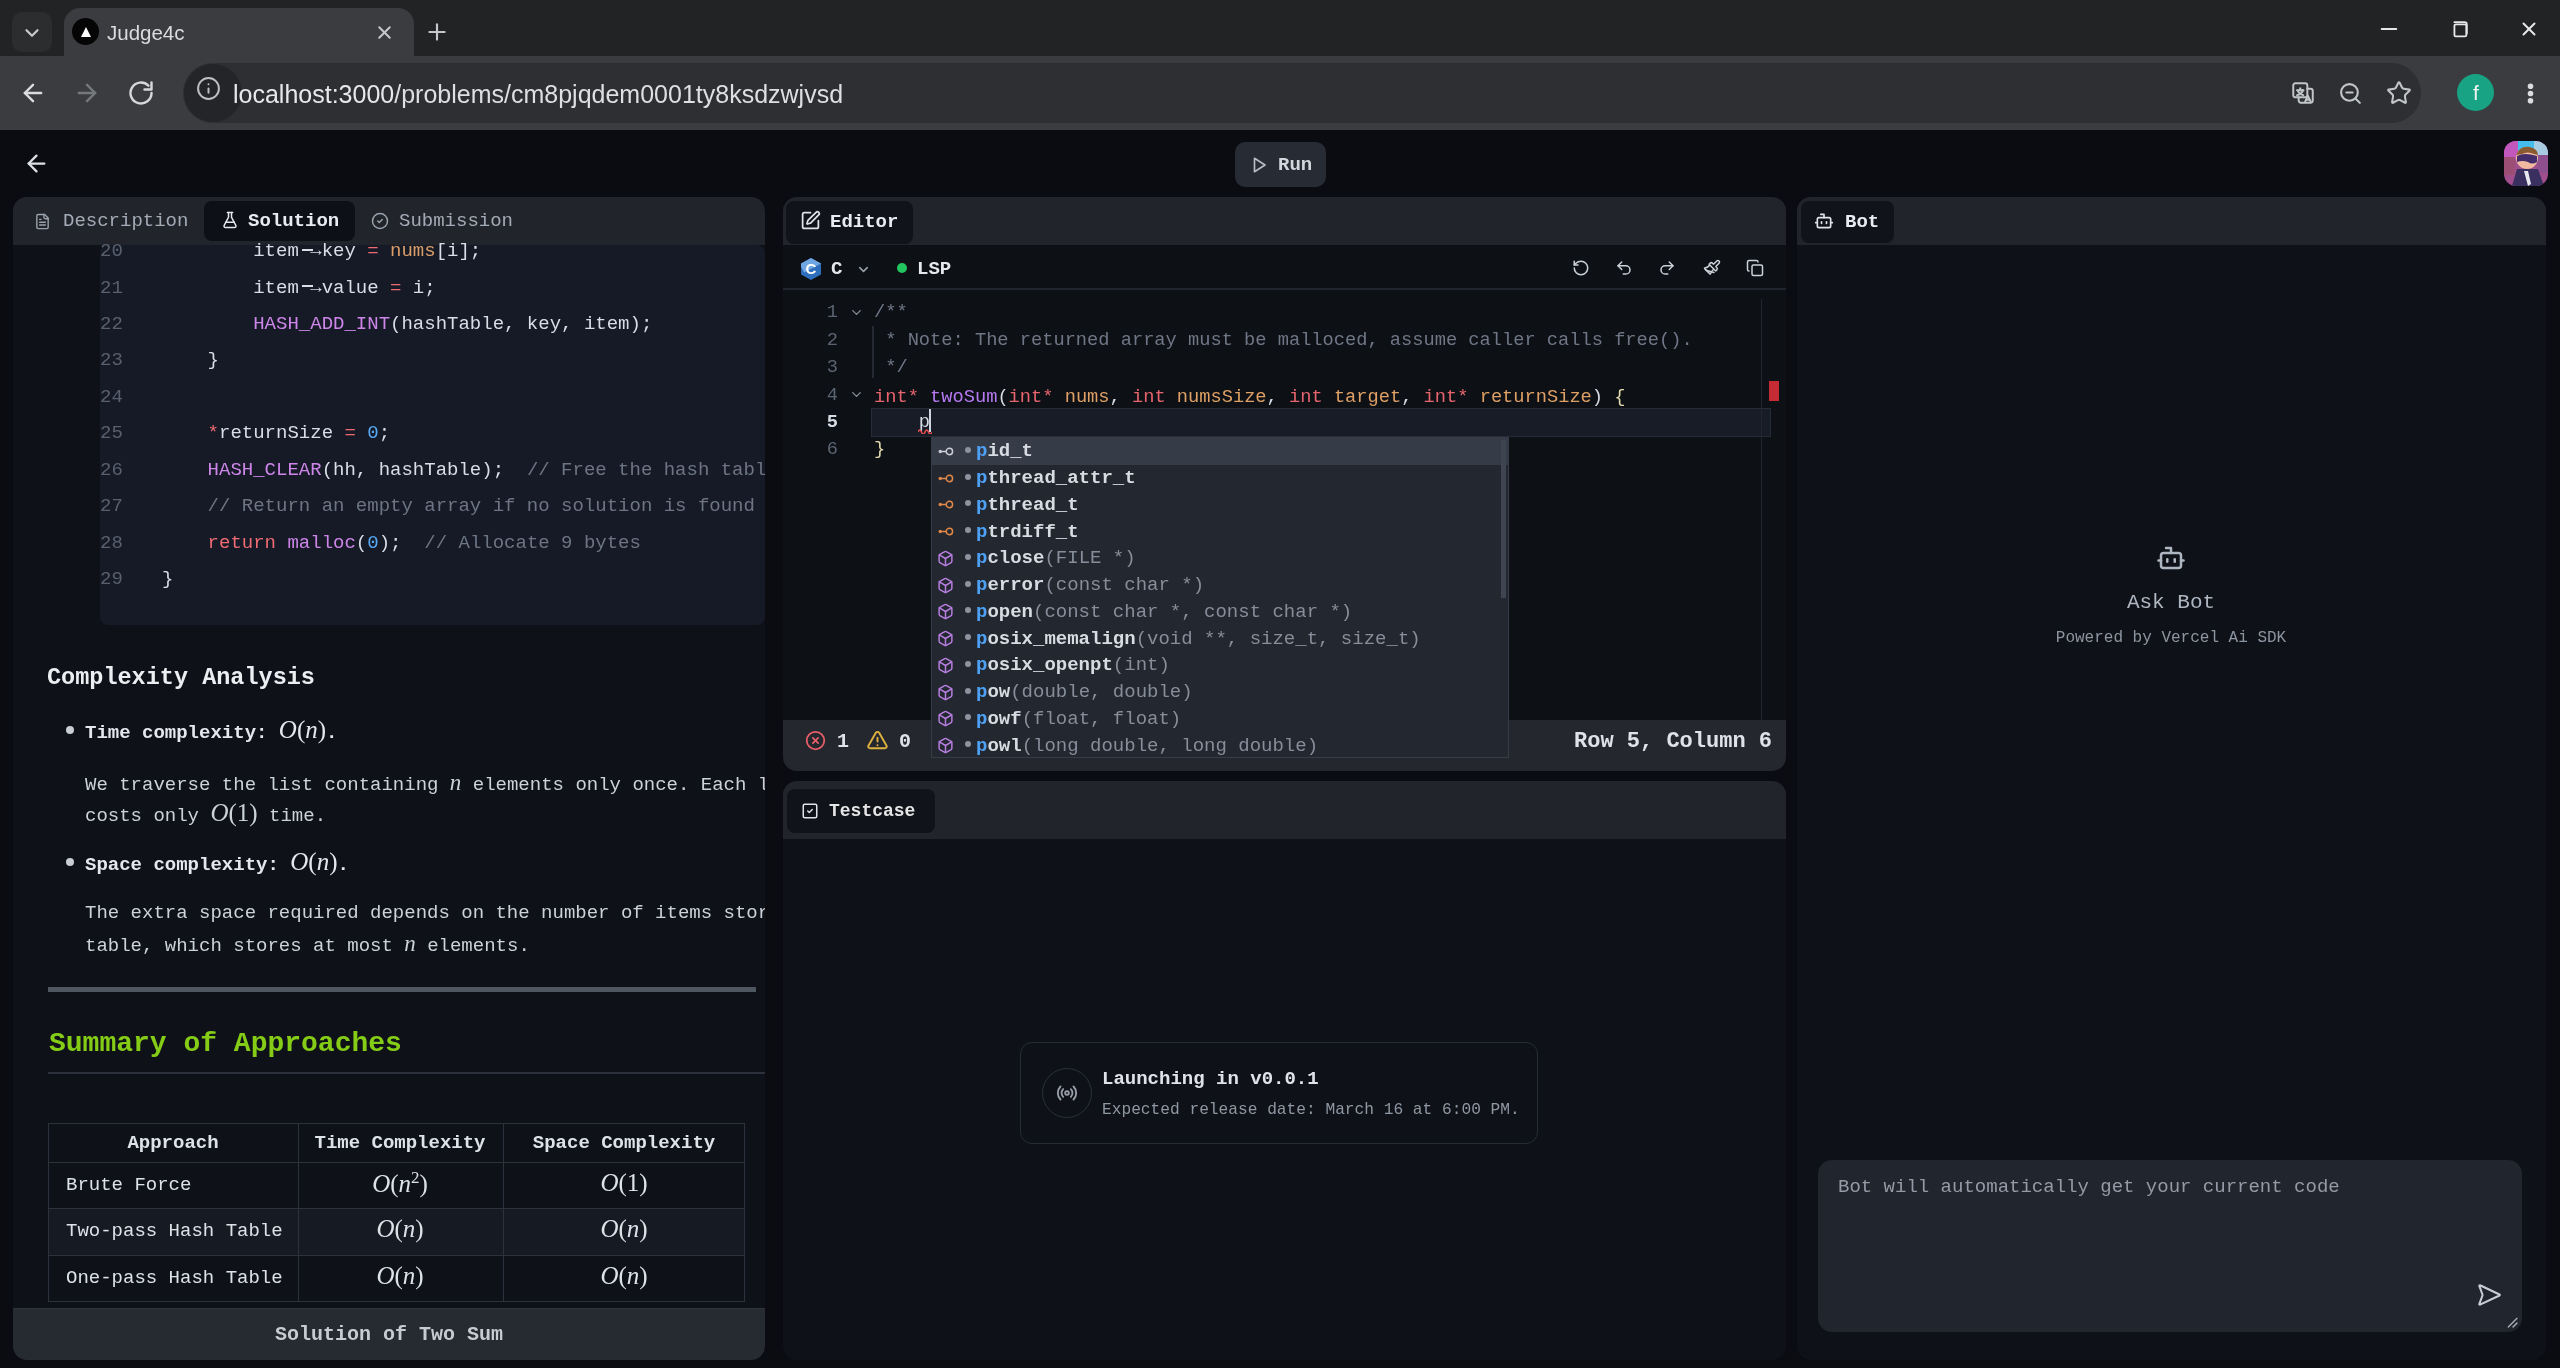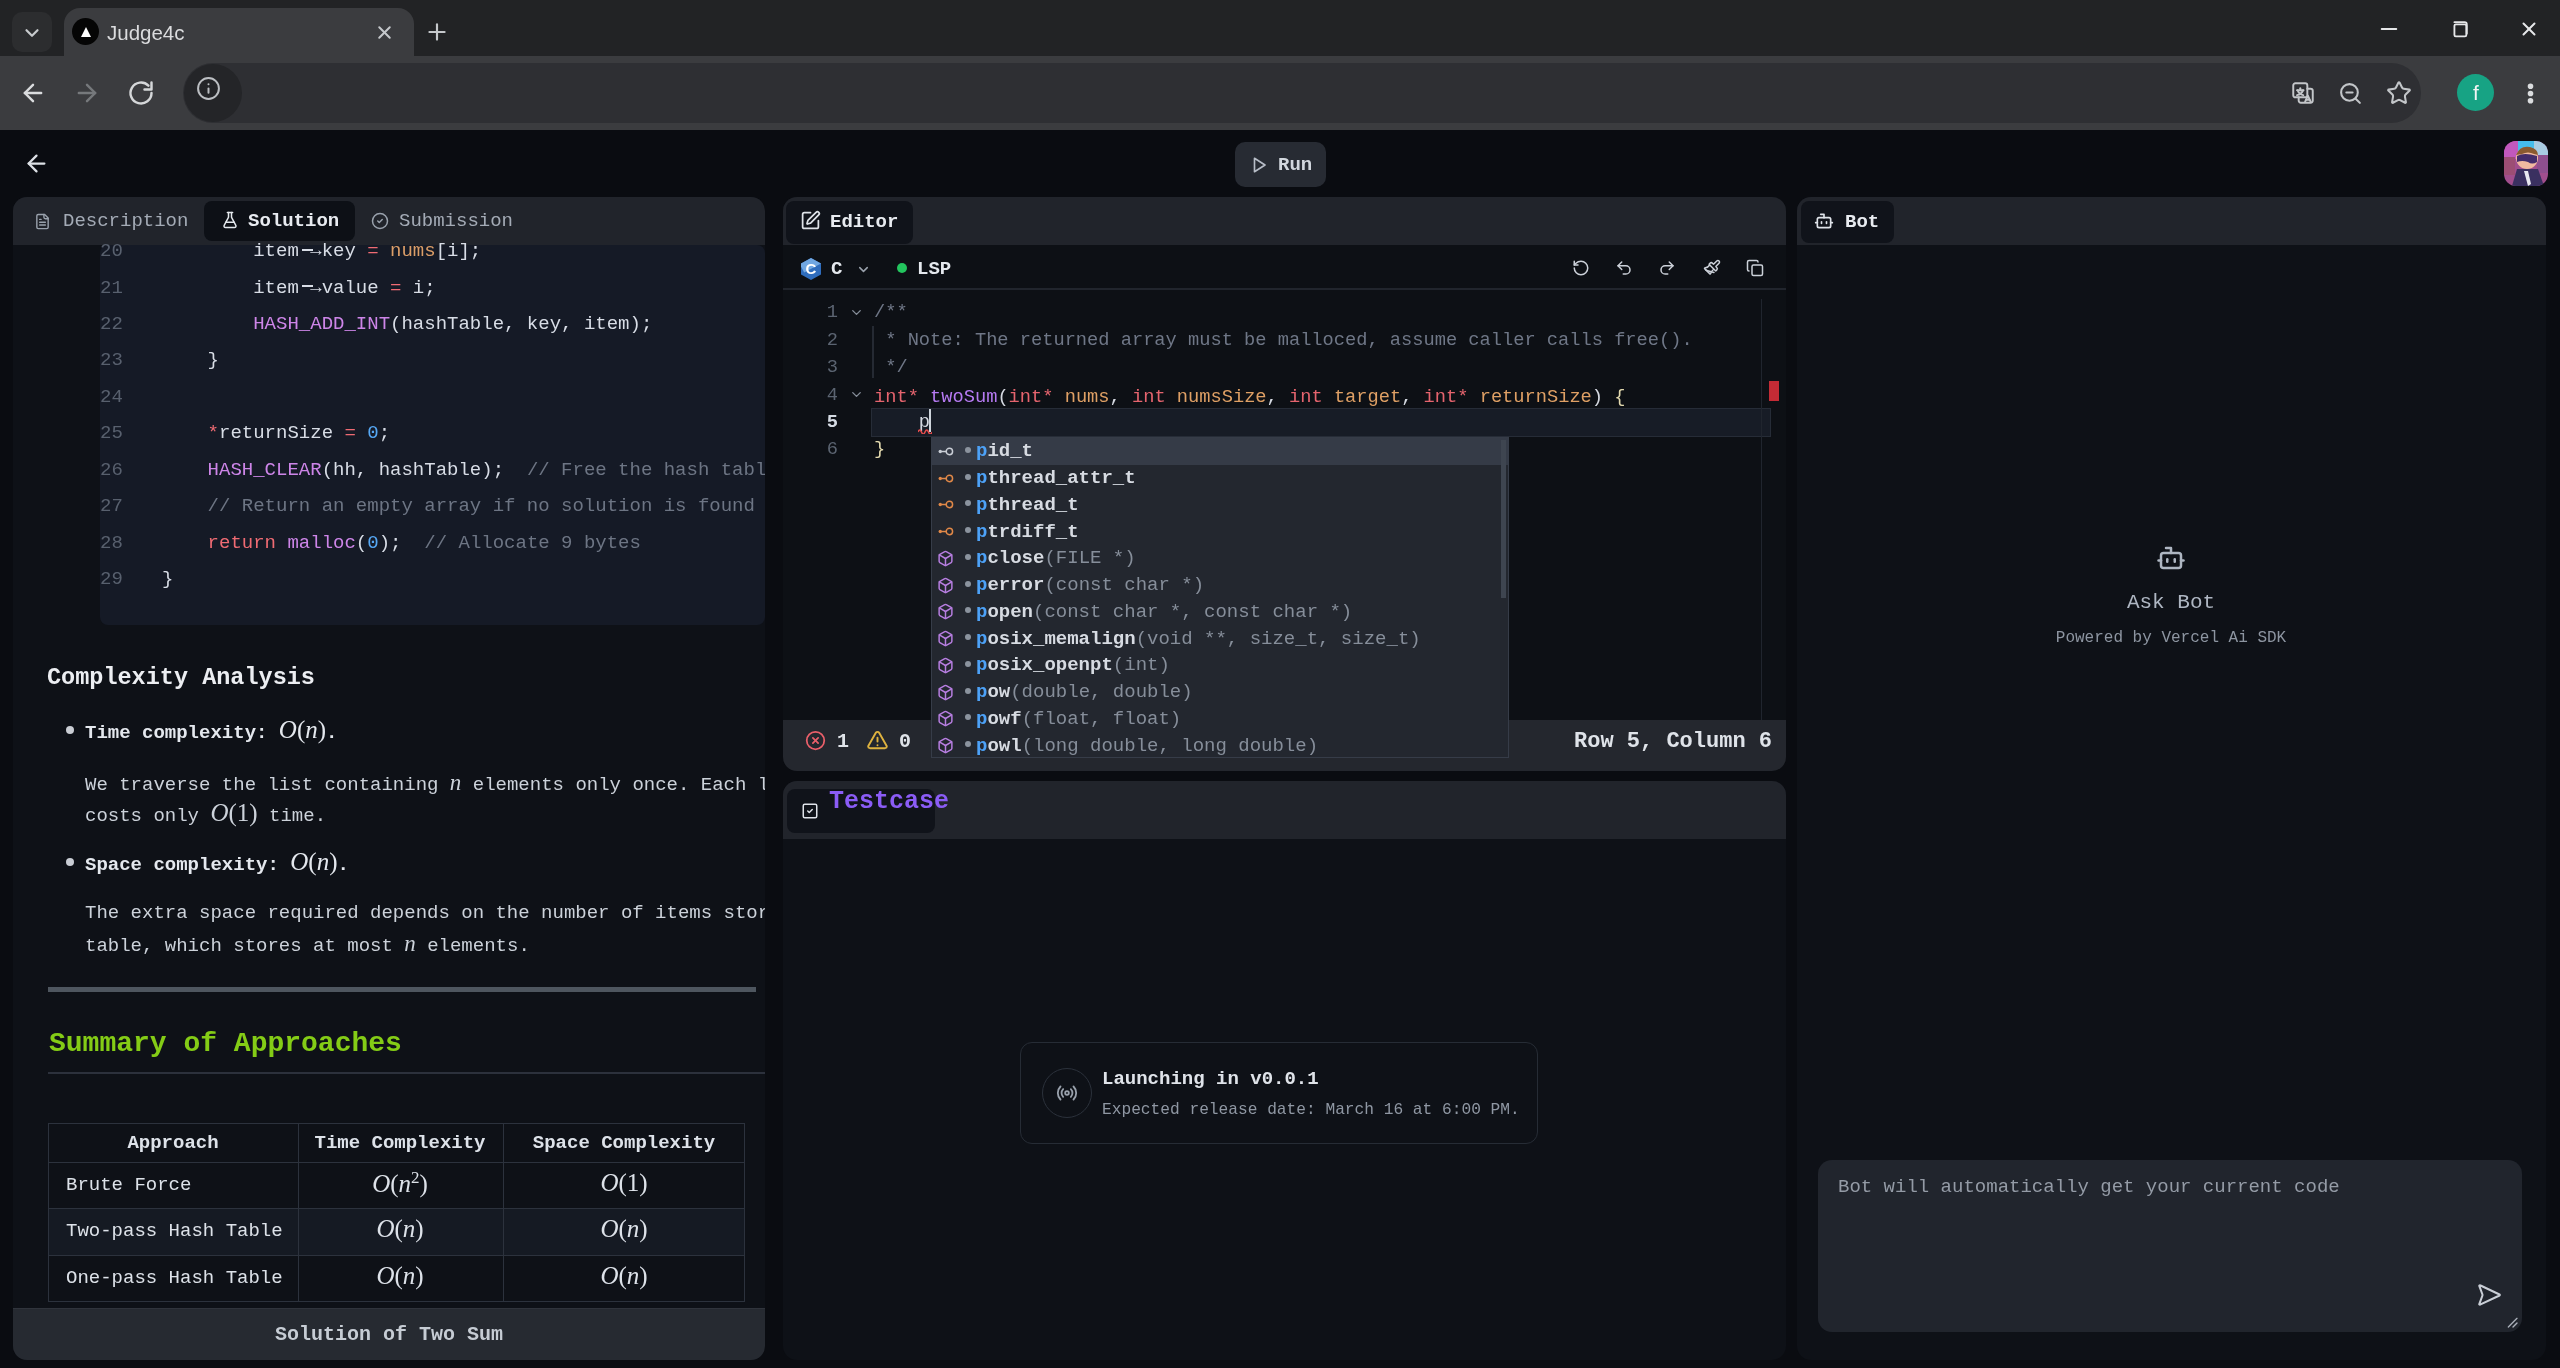--- a/index.html
+++ b/index.html
@@ -87,20 +87,21 @@
       <path d="M21 3v6h-6"></path>
     </svg>
 
   <div class="abs" style="left:183px;top:7px;width:2238px;height:60px;border-radius:30px;background:#2e2f33;"></div>
   <div class="abs" style="left:184px;top:8px;width:58px;height:58px;border-radius:50%;background:#242528;"></div>
   <svg class="ic" viewBox="0 0 24 24" style="left:196px;top:20px;width:25px;height:25px;color:#bcbfc3;stroke-width:1.9">
       <circle cx="12" cy="12" r="10"></circle>
       <path d="M12 16v-4"></path>
       <path d="M12 8h.01"></path>
     </svg>
+  <div class="t" style="left:233px;top:38px;font-size:25px;color:#e6e8ea;">localhost:3000<span style="color:#dddfe2">/problems/cm8pjqdem0001ty8ksdzwjvsd</span></div>
 
   <svg class="ic" viewBox="0 0 24 24" style="left:2290px;top:24px;width:26px;height:26px;color:#c3c6c9;stroke-width:1.8">
       <rect x="3" y="3" width="13" height="13" rx="2"></rect>
       <path d="M16 8h3a2 2 0 0 1 2 2v9a2 2 0 0 1-2 2h-9a2 2 0 0 1-2-2v-3"></path>
       <path d="M6.5 9.5h6"></path>
       <path d="M9.5 7.5v2"></path>
       <path d="M12 9.5c-1 2.5-3.5 4-5.5 4.5"></path>
       <path d="M7 9.5c.8 2.2 3 4 5.2 4.5"></path>
       <path d="m14 20 2.5-5.5L19 20"></path>
       <path d="M15 18.3h3"></path>
@@ -403,21 +404,21 @@
   </div>
 </div>
 
 <div class="abs" style="left:783px;top:781px;width:1003px;height:579px;background:#0e1117;border-radius:14px;overflow:hidden;">
   <div class="abs" style="left:0;top:0;width:1003px;height:58px;background:#21242b;"></div>
   <div class="abs" style="left:4px;top:8px;width:148px;height:44px;background:#10131a;border-radius:8px;"></div>
   <svg class="ic" viewBox="0 0 24 24" style="left:18px;top:21px;width:18px;height:18px;color:#dfe3e9;">
       <rect width="18" height="18" x="3" y="3" rx="2"></rect>
       <path d="m9 12 2 2 4-4"></path>
     </svg>
-  <div class="t" style="left:46px;top:20px;font-size:25px;color:#8b5cf6;font-weight:bold;">Testcase</div>
+  <div class="t" style="left:46px;top:30px;font-size:18px;color:#e5e5e5;font-weight:bold;">Testcase</div>
   <div class="abs" style="left:237px;top:261px;width:518px;height:102px;border:1.5px solid #262c35;border-radius:12px;box-sizing:border-box;"></div>
   <div class="abs" style="left:259px;top:287px;width:50px;height:50px;border:1.5px solid #2b313b;border-radius:50%;box-sizing:border-box;"></div>
   <svg class="ic" viewBox="0 0 24 24" style="left:273px;top:301px;width:22px;height:22px;color:#99a1ac;stroke-width:2">
       <path d="M4.9 19.1C1 15.2 1 8.8 4.9 4.9"></path>
       <path d="M7.8 16.2c-2.3-2.3-2.3-6.1 0-8.5"></path>
       <circle cx="12" cy="12" r="2"></circle>
       <path d="M16.2 7.8c2.3 2.3 2.3 6.1 0 8.5"></path>
       <path d="M19.1 4.9C23 8.8 23 15.2 19.1 19.1"></path>
     </svg>
   <div class="t b" style="left:319px;top:298px;font-size:19px;color:#dfe3e9;">Launching in v0.0.1</div>

